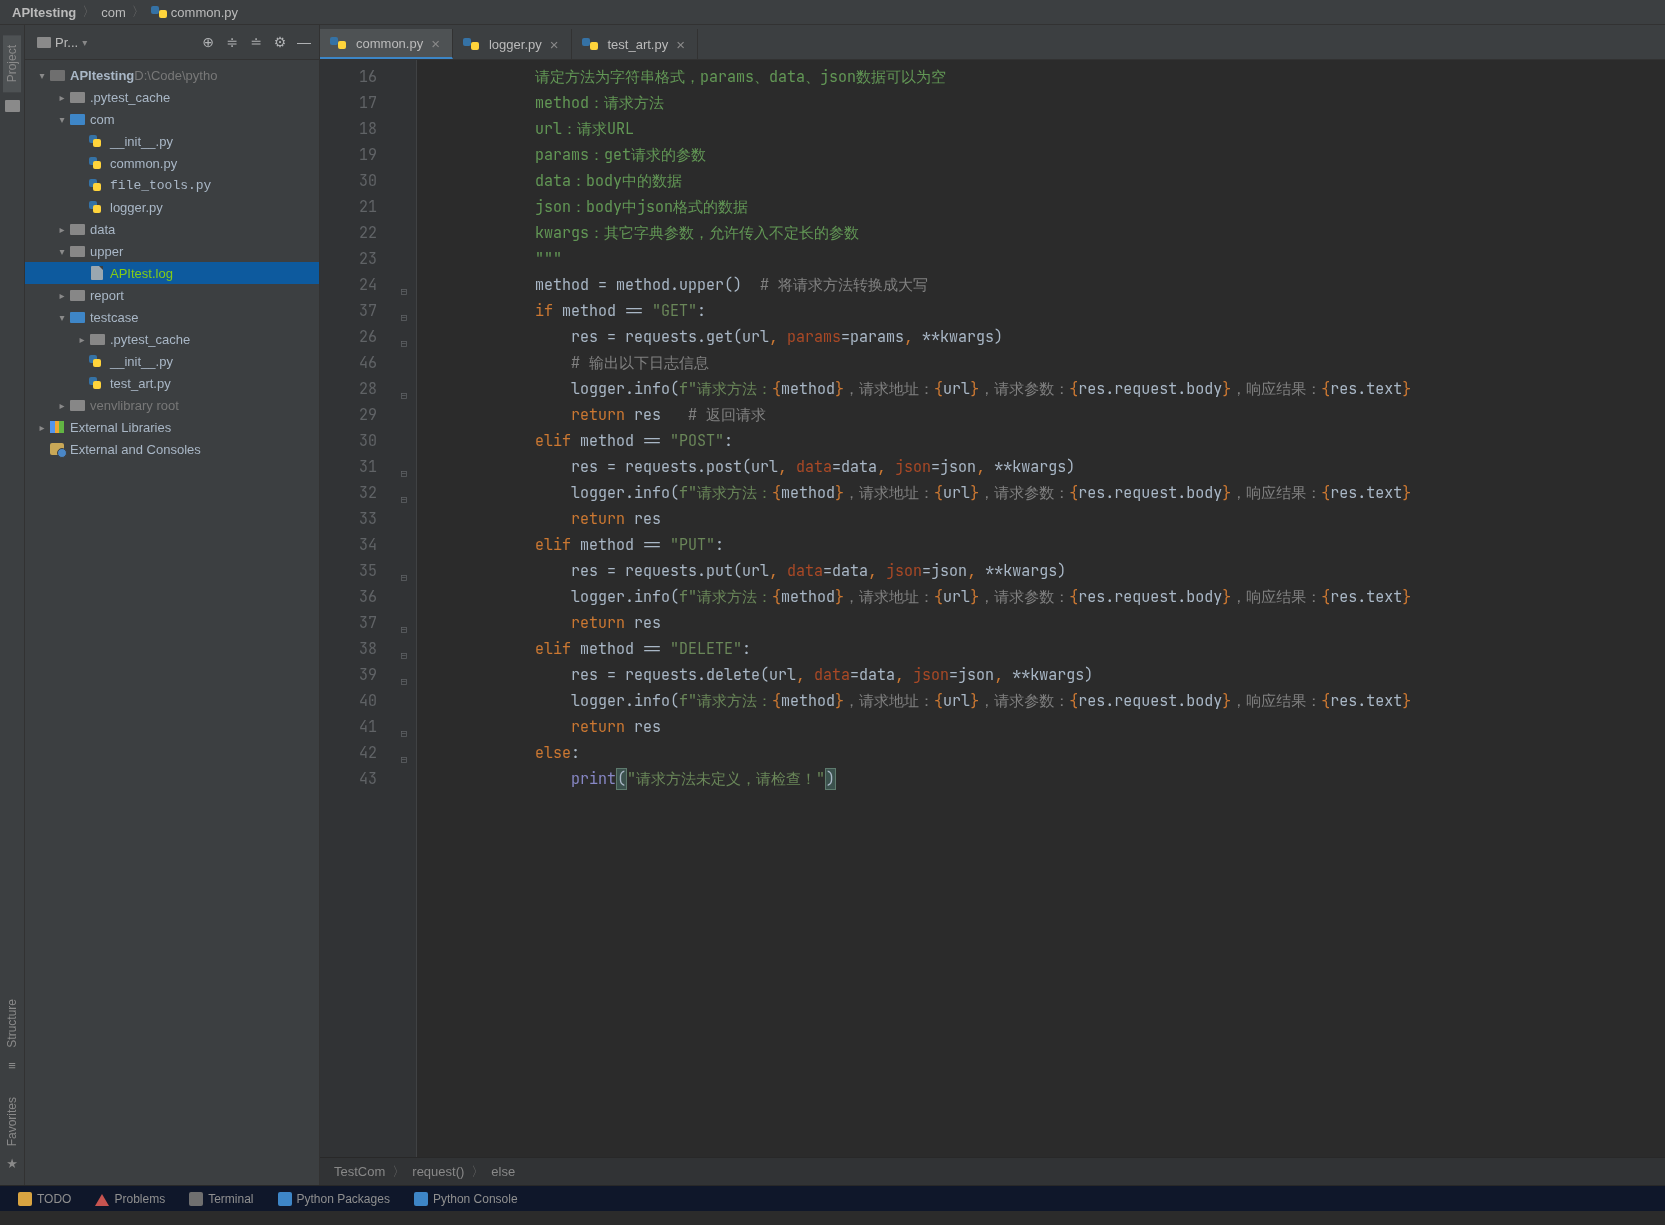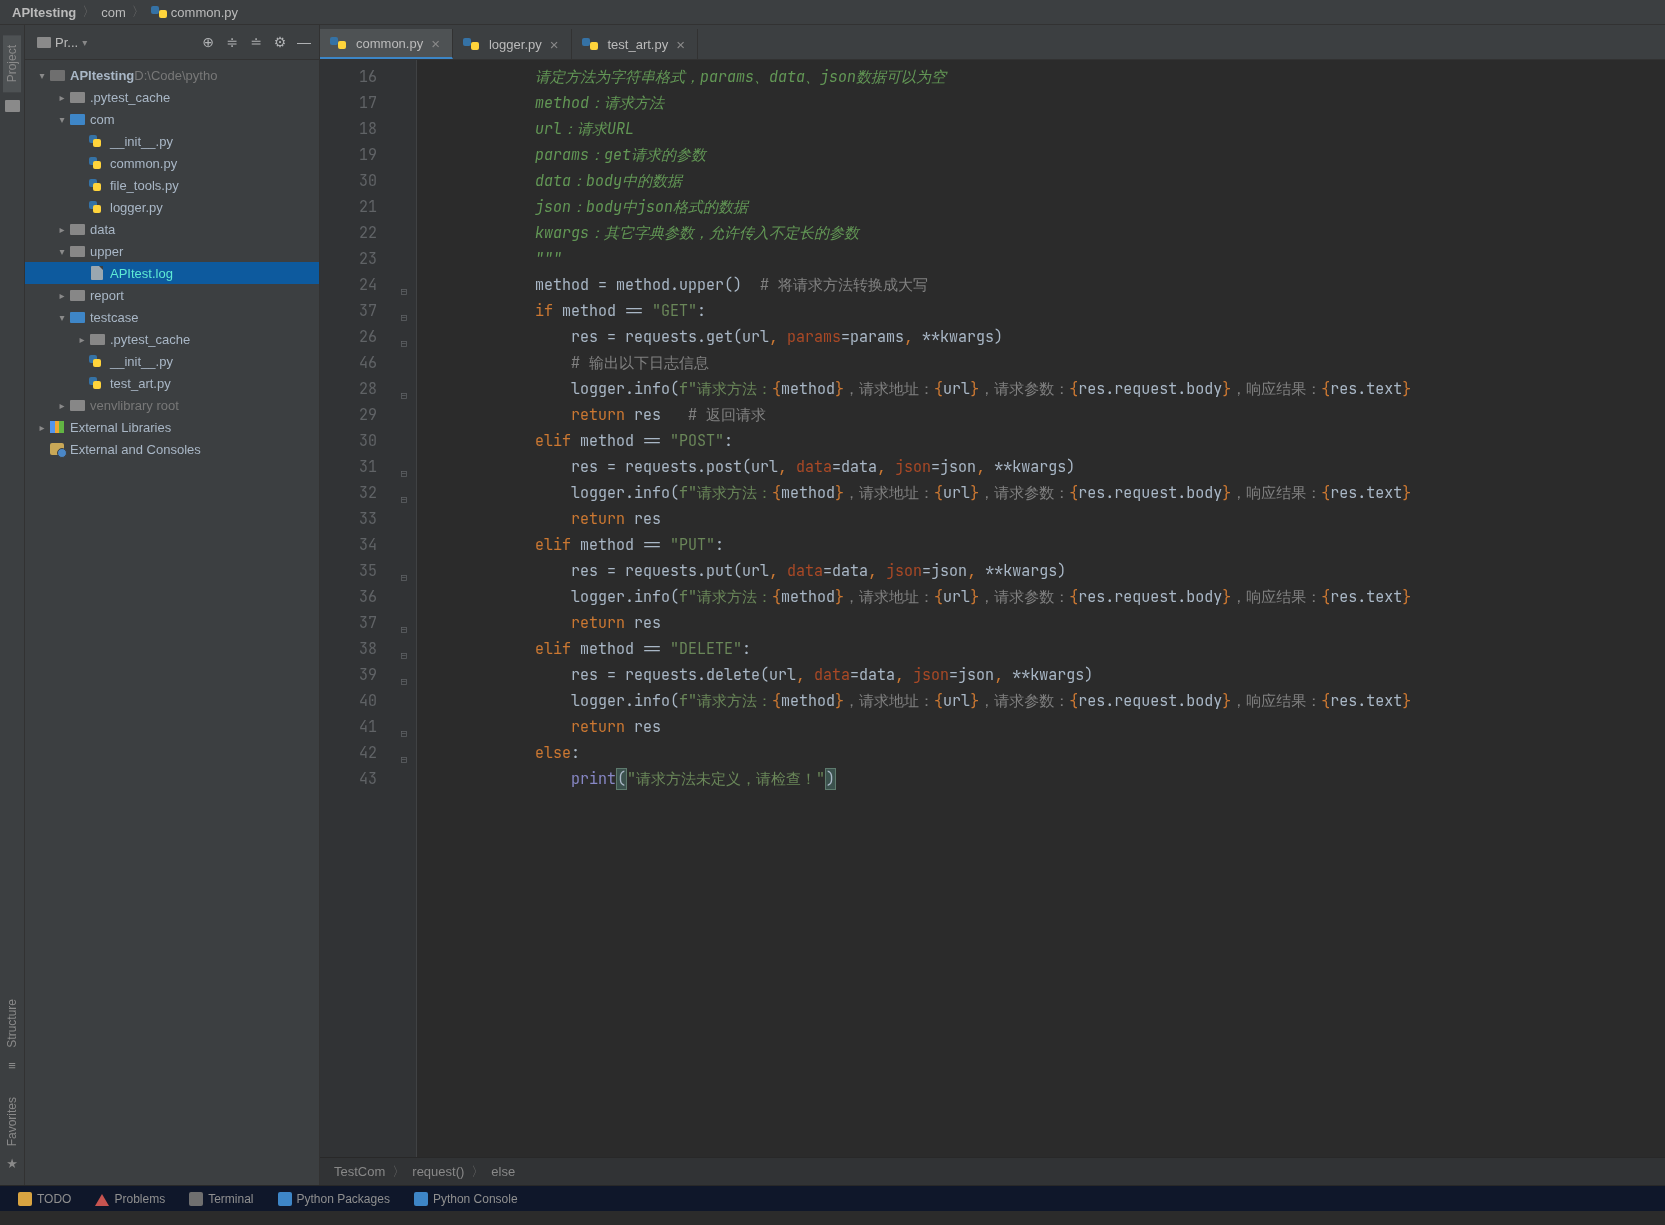--- a/index.html
+++ b/index.html
@@ -15,21 +15,21 @@
 .gutter-left .vtab.active { background:#4e5254; }
 .gutter-left .folder-ic { width:15px; height:12px; background:#8a8a8a; margin-top:8px; border-radius:1px; }
 .gutter-left .spacer { flex:1; }
 .sidebar { width:295px; background:#3c3f41; border-right:1px solid #323232; display:flex; flex-direction:column; }
 .sidebar-toolbar { height:35px; display:flex; align-items:center; padding:0 6px; border-bottom:1px solid #323232; gap:6px; }
 .sidebar-toolbar .proj-label { color:#bbb; font-weight:normal; padding:2px 6px; display:flex; align-items:center; gap:4px; }
 .sidebar-toolbar .proj-ic { width:14px; height:11px; background:#8a8a8a; border-radius:1px; display:inline-block; }
 .sidebar-toolbar .tb-ic { width:18px; height:18px; display:flex; align-items:center; justify-content:center; color:#afb1b3; cursor:pointer; font-size:14px; }
 .tree { flex:1; overflow:auto; padding:4px 0; user-select:none; }
 .tree-row { display:flex; align-items:center; height:22px; padding-right:6px; white-space:nowrap; cursor:pointer; }
-.tree-row.selected { background:#0d5a9e; color:#5eead4; }
+.tree-row.selected { background:#0d5a9e; color:#84cc16; }
 .tw { display:inline-flex; width:14px; justify-content:center; color:#8a8a8a; font-size:10px; }
 .node-ic { width:16px; height:14px; display:inline-flex; align-items:center; justify-content:center; margin-right:5px; }
 .folder { width:15px; height:11px; background:#878787; border-radius:1px; position:relative; }
 .folder.dark { background:#6f6f6f; }
 .folder.blue { background:#3e86c7; }
 .file-log { width:12px; height:14px; background:#9aa7b0; border-radius:1px; position:relative; }
 .file-log::after { content:""; position:absolute; right:0; top:0; border-left:4px solid transparent; border-top:4px solid #3c3f41; }
 .lib-ic { width:14px; height:12px; background:linear-gradient(90deg,#5394ec 33%,#f0a732 33% 66%,#62b543 66%); }
 .scratch-ic { width:14px; height:12px; background:#c9a857; border-radius:2px; position:relative; }
 .scratch-ic::after { content:""; position:absolute; right:-3px; bottom:-3px; width:8px; height:8px; background:#4a87c7; border-radius:50%; border:1px solid #3c3f41; }
@@ -43,21 +43,21 @@
 .gutter-num { width:75px; background:#313335; color:#606366; text-align:right; padding:4px 18px 4px 0; user-select:none; }
 .fold-gutter { width:22px; background:#313335; border-right:1px solid #404244; position:relative; }
 .fold-gutter .fm { position:absolute; left:2px; color:#606366; font-size:11px; width:14px; text-align:center; }
 .code { flex:1; padding:4px 0 4px 10px; white-space:pre; overflow:hidden; color:#a9b7c6; min-width:0; }
 .c-str { color:#6a8759; }
 .c-kw { color:#cc7832; }
 .c-kwarg { color:#aa4926; }
 .c-cmt { color:#808080; }
 .c-fn { color:#8888c6; }
 .c-id { color:#a9b7c6; }
-.c-doc { color:#629755; font-style:italic; }
+.c-doc { color:#629755; }
 .c-strf { color:#6a8759; }
 .hl-paren { background:#3b514d; border:1px solid #5e7a6d; }
 .breadcrumb-bottom { height:28px; background:#313335; border-top:1px solid #282828; display:flex; align-items:center; padding:0 14px; color:#888; font-size:13px; }
 .breadcrumb-bottom .sep { margin:0 7px; color:#666; }
 .bottom-bar { height:26px; background:#0f172a; border-top:1px solid #282828; display:flex; align-items:center; padding:0 8px; color:#8f8f8f; font-size:12px; gap:4px; }
 .bottom-bar .btab { display:flex; align-items:center; gap:5px; padding:0 10px; cursor:pointer; height:100%; }
 .btab .bi { width:14px; height:14px; display:inline-block; }
 .bi-todo { background:#d9a441; border-radius:2px; }
 .bi-warn { width:0; height:0; border-left:7px solid transparent; border-right:7px solid transparent; border-bottom:12px solid #c75450; }
 .bi-term { background:#6f6f6f; border-radius:2px; }
@@ -133,21 +133,21 @@
           </span>
           <span>__init__.py</span>
         </div>
         <div class="tree-row" style="padding-left: 50px;">
           <span class="tw"></span>
           <span class="node-ic">
             <span class="py-ico"></span>
           </span>
           <span>common.py</span>
         </div>
-        <div class="tree-row" style="padding-left: 50px;">
+        <div class="tree-row" style="padding-left: 50px; font-family: Liberation Mono, monospace;">
           <span class="tw"></span>
           <span class="node-ic">
             <span class="py-ico"></span>
           </span>
           <span>file_tools.py</span>
         </div>
         <div class="tree-row" style="padding-left: 50px;">
           <span class="tw"></span>
           <span class="node-ic">
             <span class="py-ico"></span>

